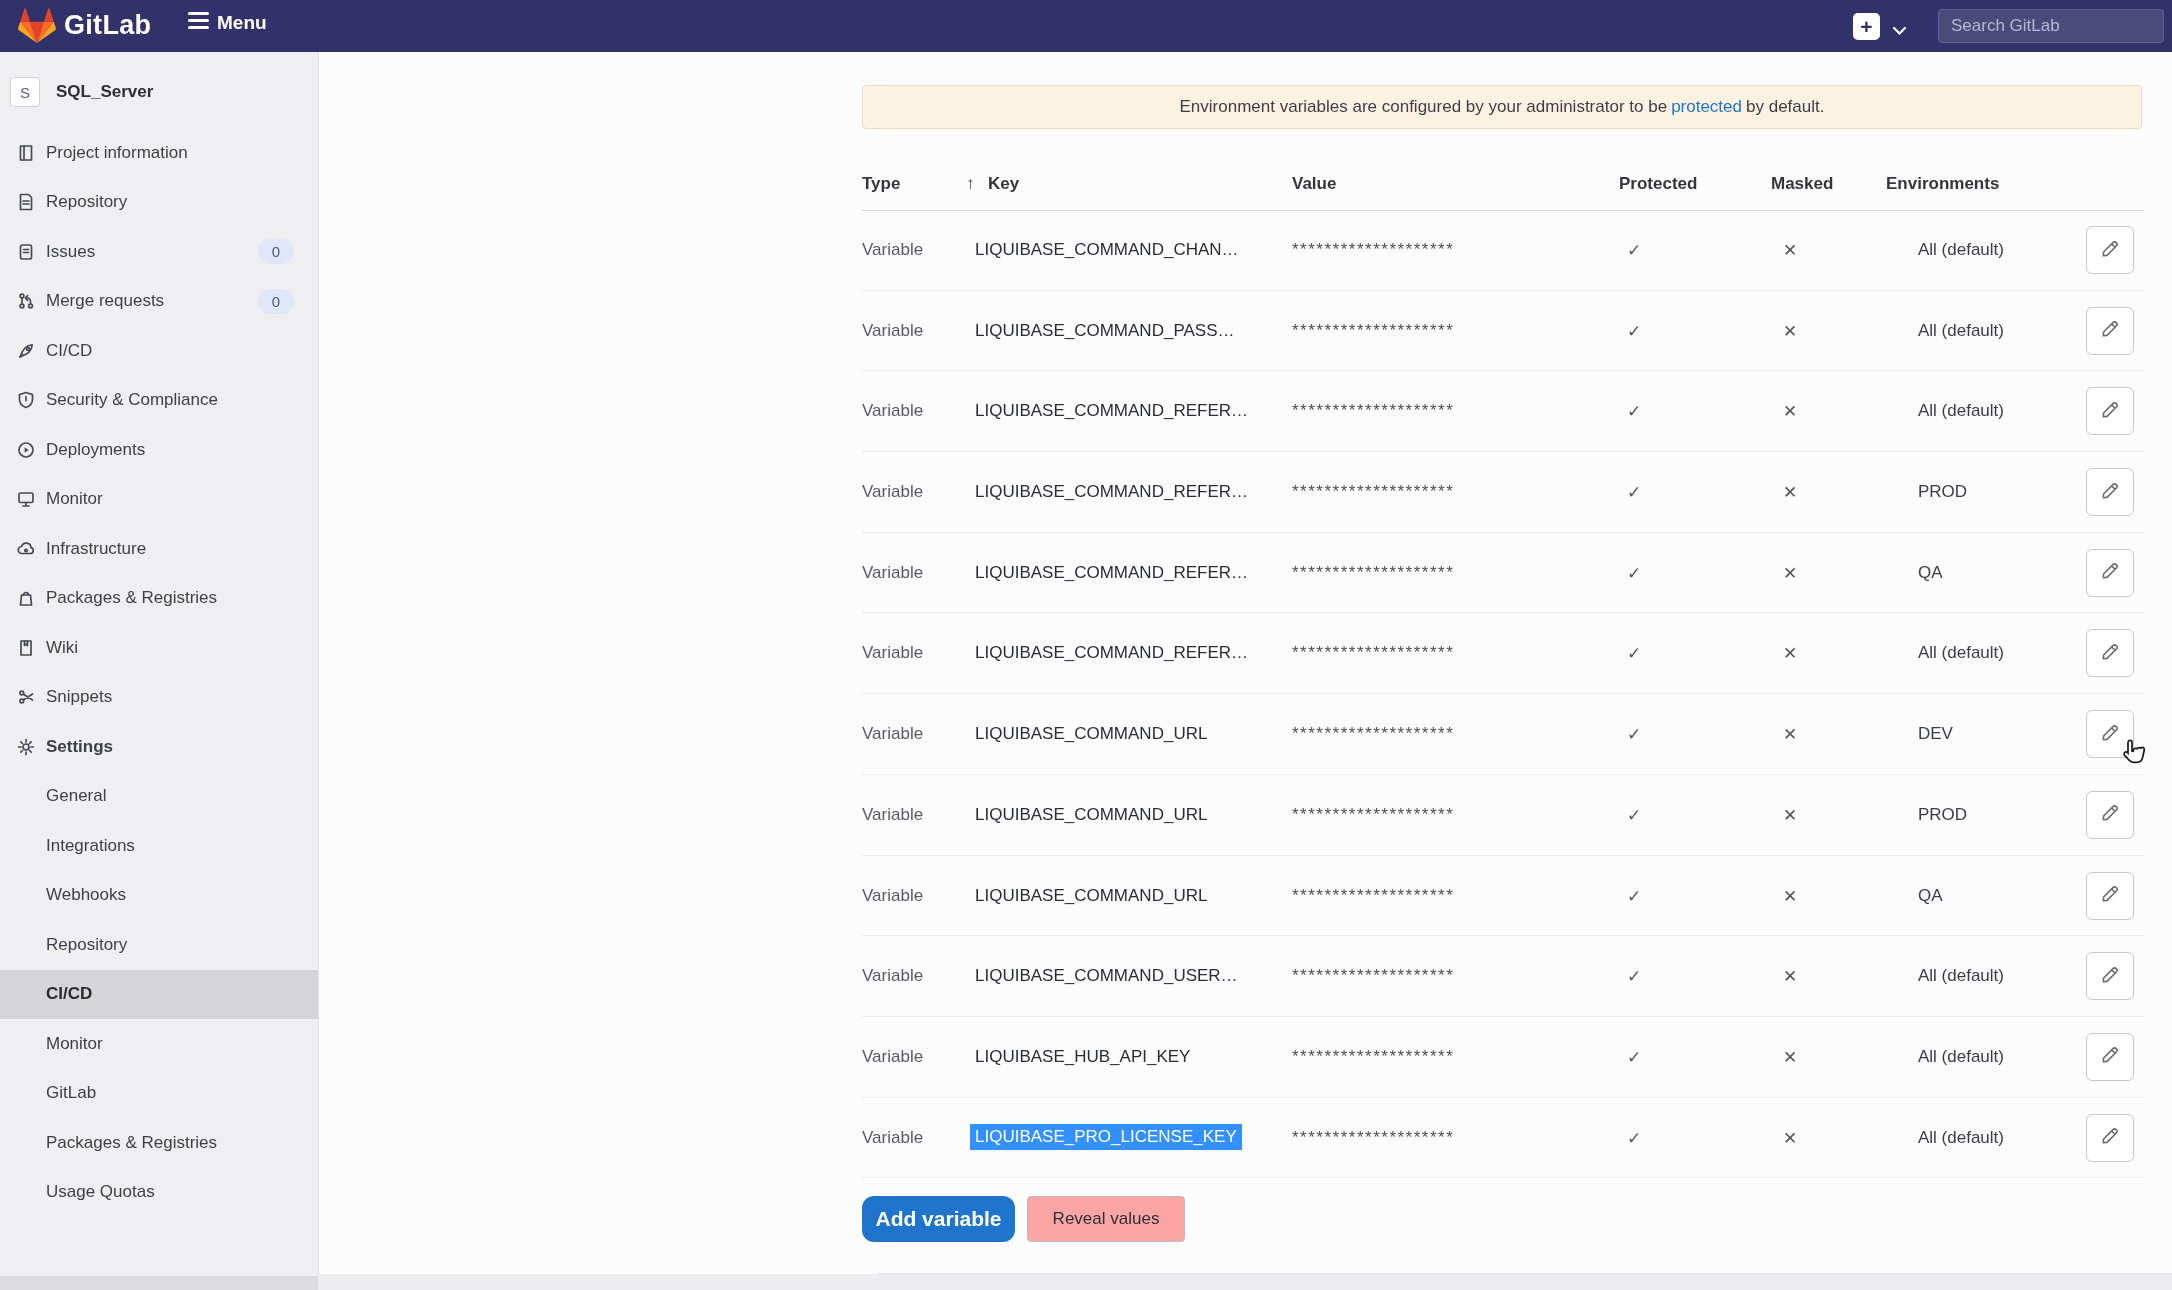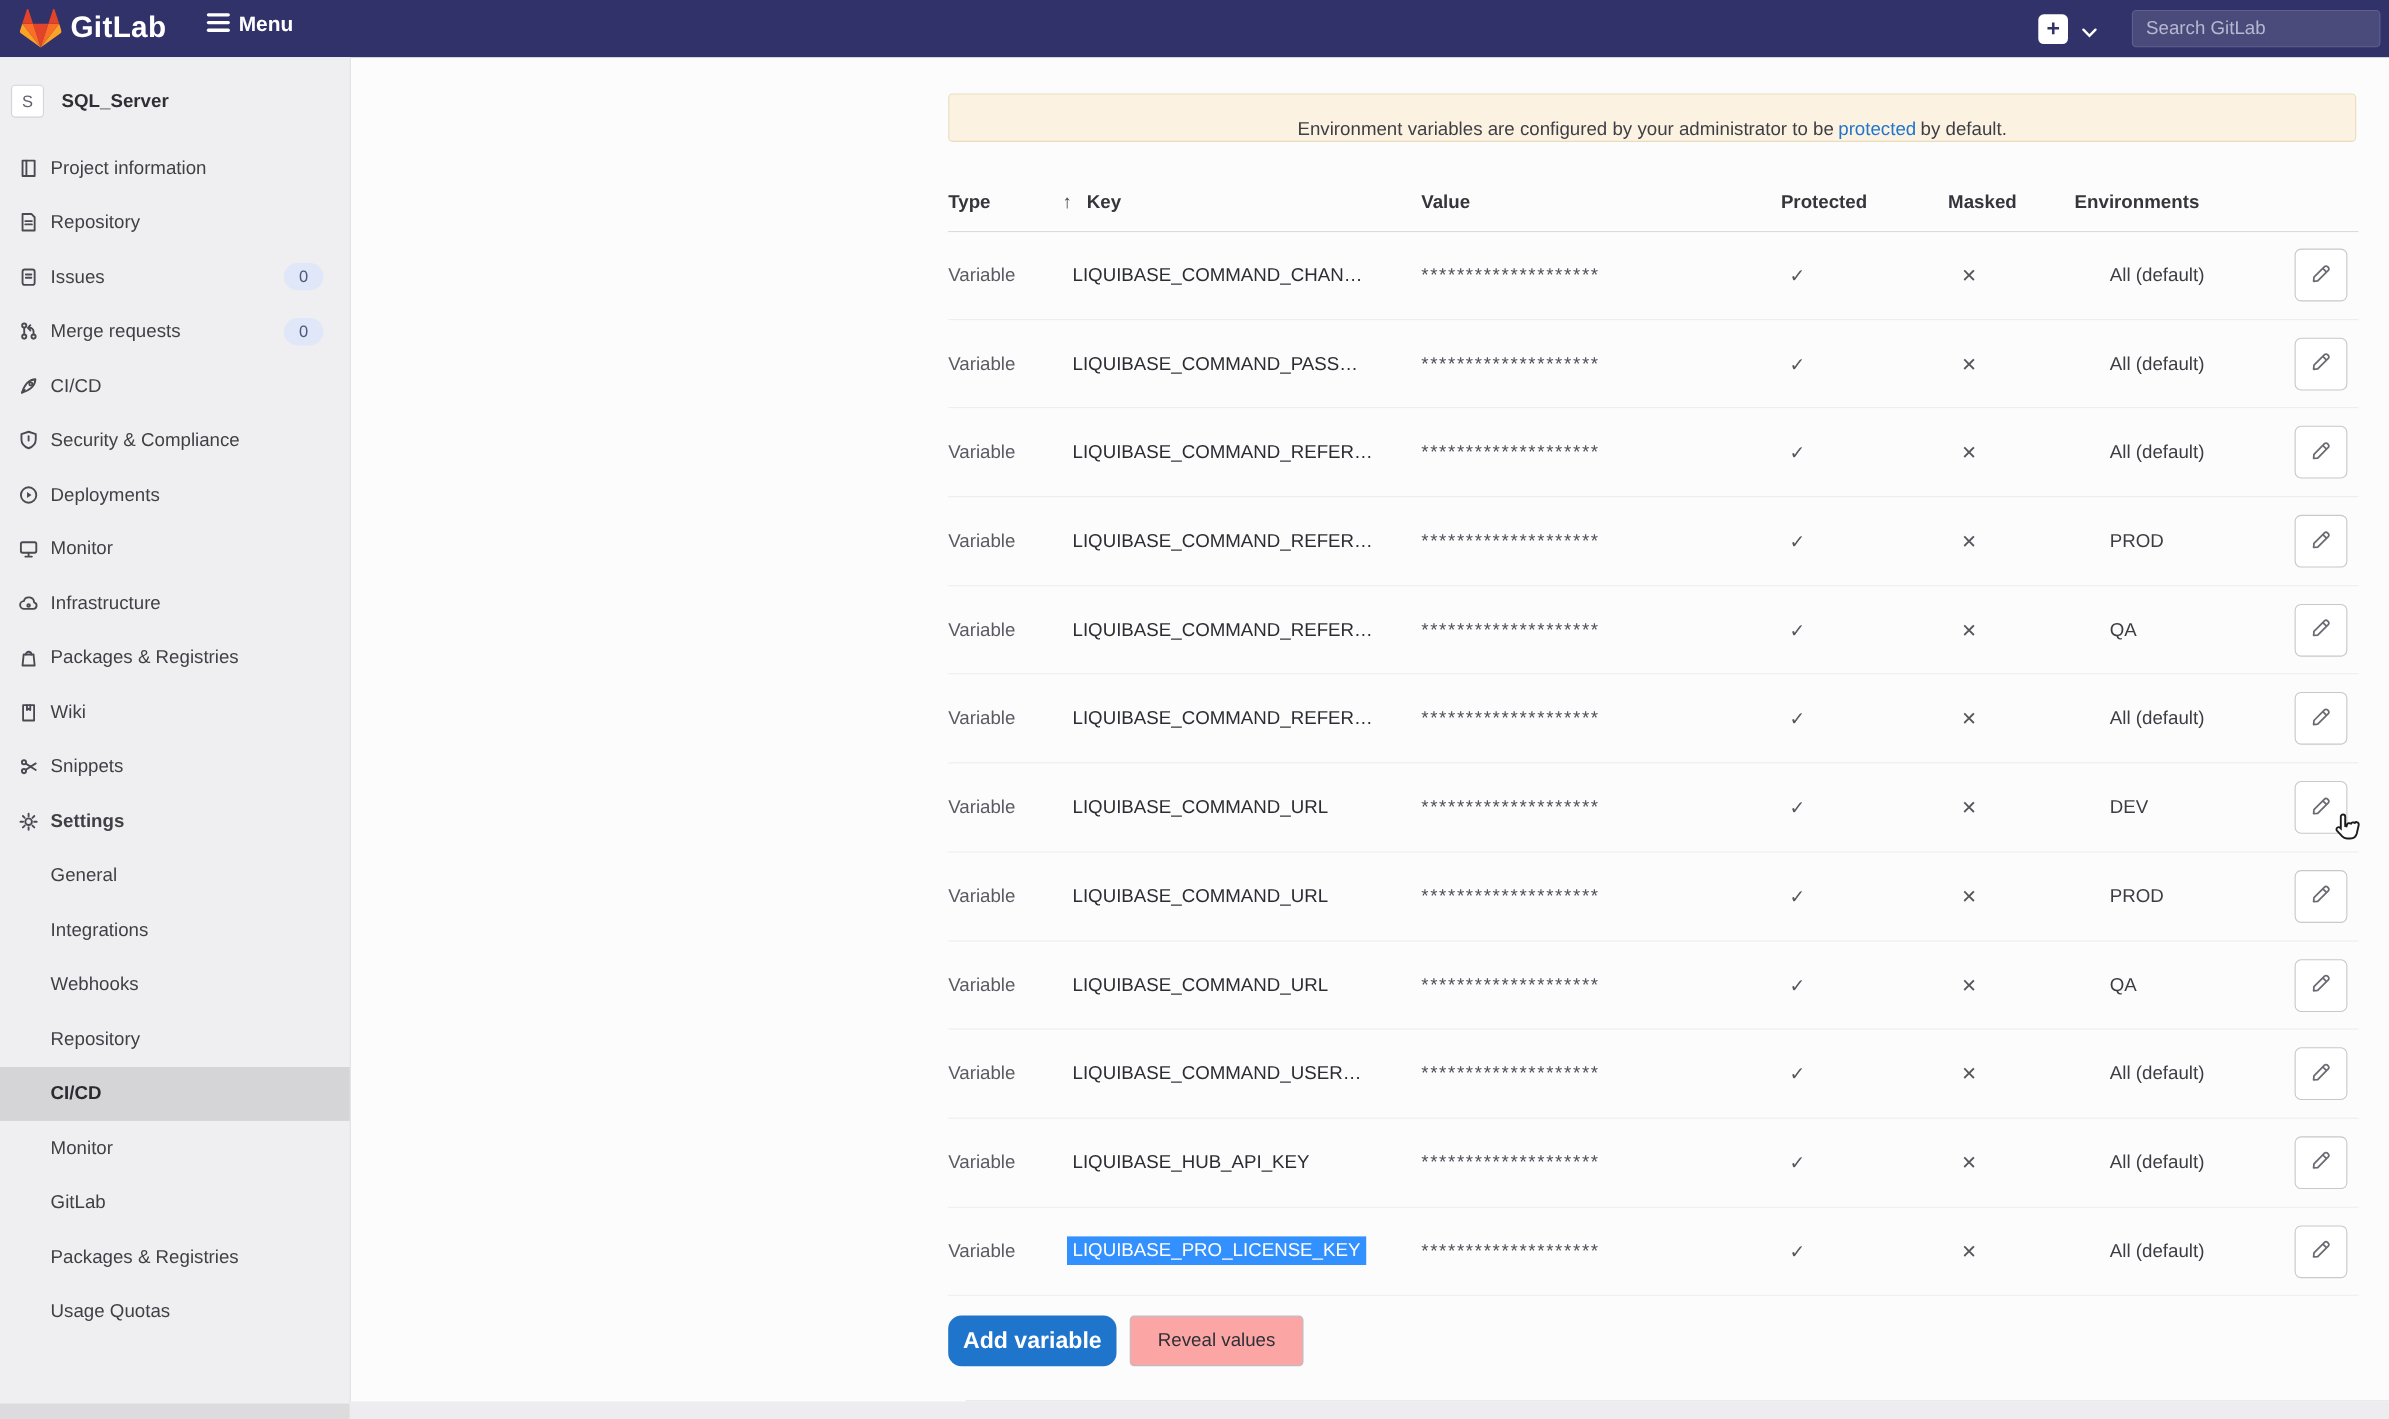--- a/index.html
+++ b/index.html
@@ -36,21 +36,21 @@
   .nav-item.sub{padding-left:46px;}
   .nav-item.active{background:#d5d5d8;font-weight:700;color:#2a2a30;}
   .nav-item.bold{font-weight:700;}
   .badge{margin-left:auto;margin-right:24px;min-width:36px;height:25px;background:#dfe7f8;color:#4c5a7e;
          border-radius:13px;display:flex;align-items:center;justify-content:center;font-size:15px;}
   .sidebar-bottom{position:absolute;left:0;bottom:0;width:100%;height:14px;background:#dcdcdf;}
 
   
   .content{position:absolute;left:862px;top:52px;width:1282px;height:1238px;}
   .banner{position:absolute;left:0;top:33px;width:1280px;height:44px;background:var(--banner-bg,#fbf2e2);
-          border:1px solid #eadcbd;border-radius:4px;box-sizing:border-box;display:flex;align-items:flex-end;
+          border:1px solid #eadcbd;border-radius:4px;box-sizing:border-box;display:flex;align-items:center;
           justify-content:center;font-size:17px;color:#3e3e44;}
   .banner .lnk{color:var(--link,#1f75cb);cursor:pointer;margin:0 4px;}
   .thead{position:absolute;left:0;top:108px;width:1282px;height:50px;border-bottom:1px solid #dbdbde;}
   .thead span{position:absolute;top:14px;font-size:17px;font-weight:700;color:#35353b;}
   .h-type{left:0;}  .h-key-arrow{left:104px;font-weight:400 !important;color:#44444a !important;}
   .h-key{left:126px;} .h-value{left:430px;} .h-prot{left:757px;} .h-mask{left:909px;} .h-env{left:1024px;}
   .rows{position:absolute;left:0;top:158px;width:1282px;}
   .row{position:relative;height:79.7px;border-bottom:1px solid #ededf0;}
   .row .cell{position:absolute;top:30px;font-size:17px;}
   .c-type{left:0;color:#5a5a62;}

